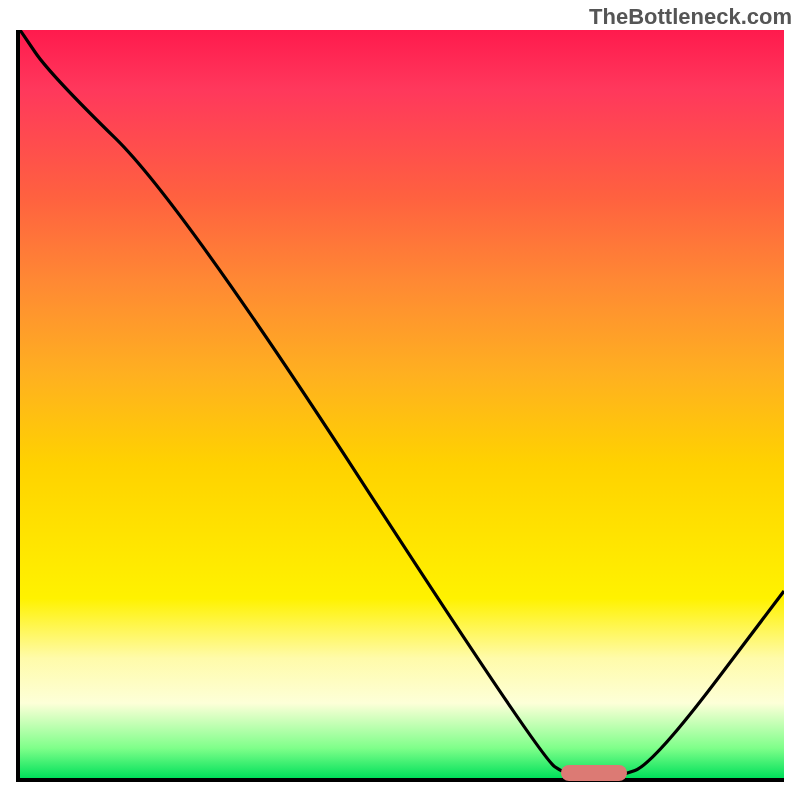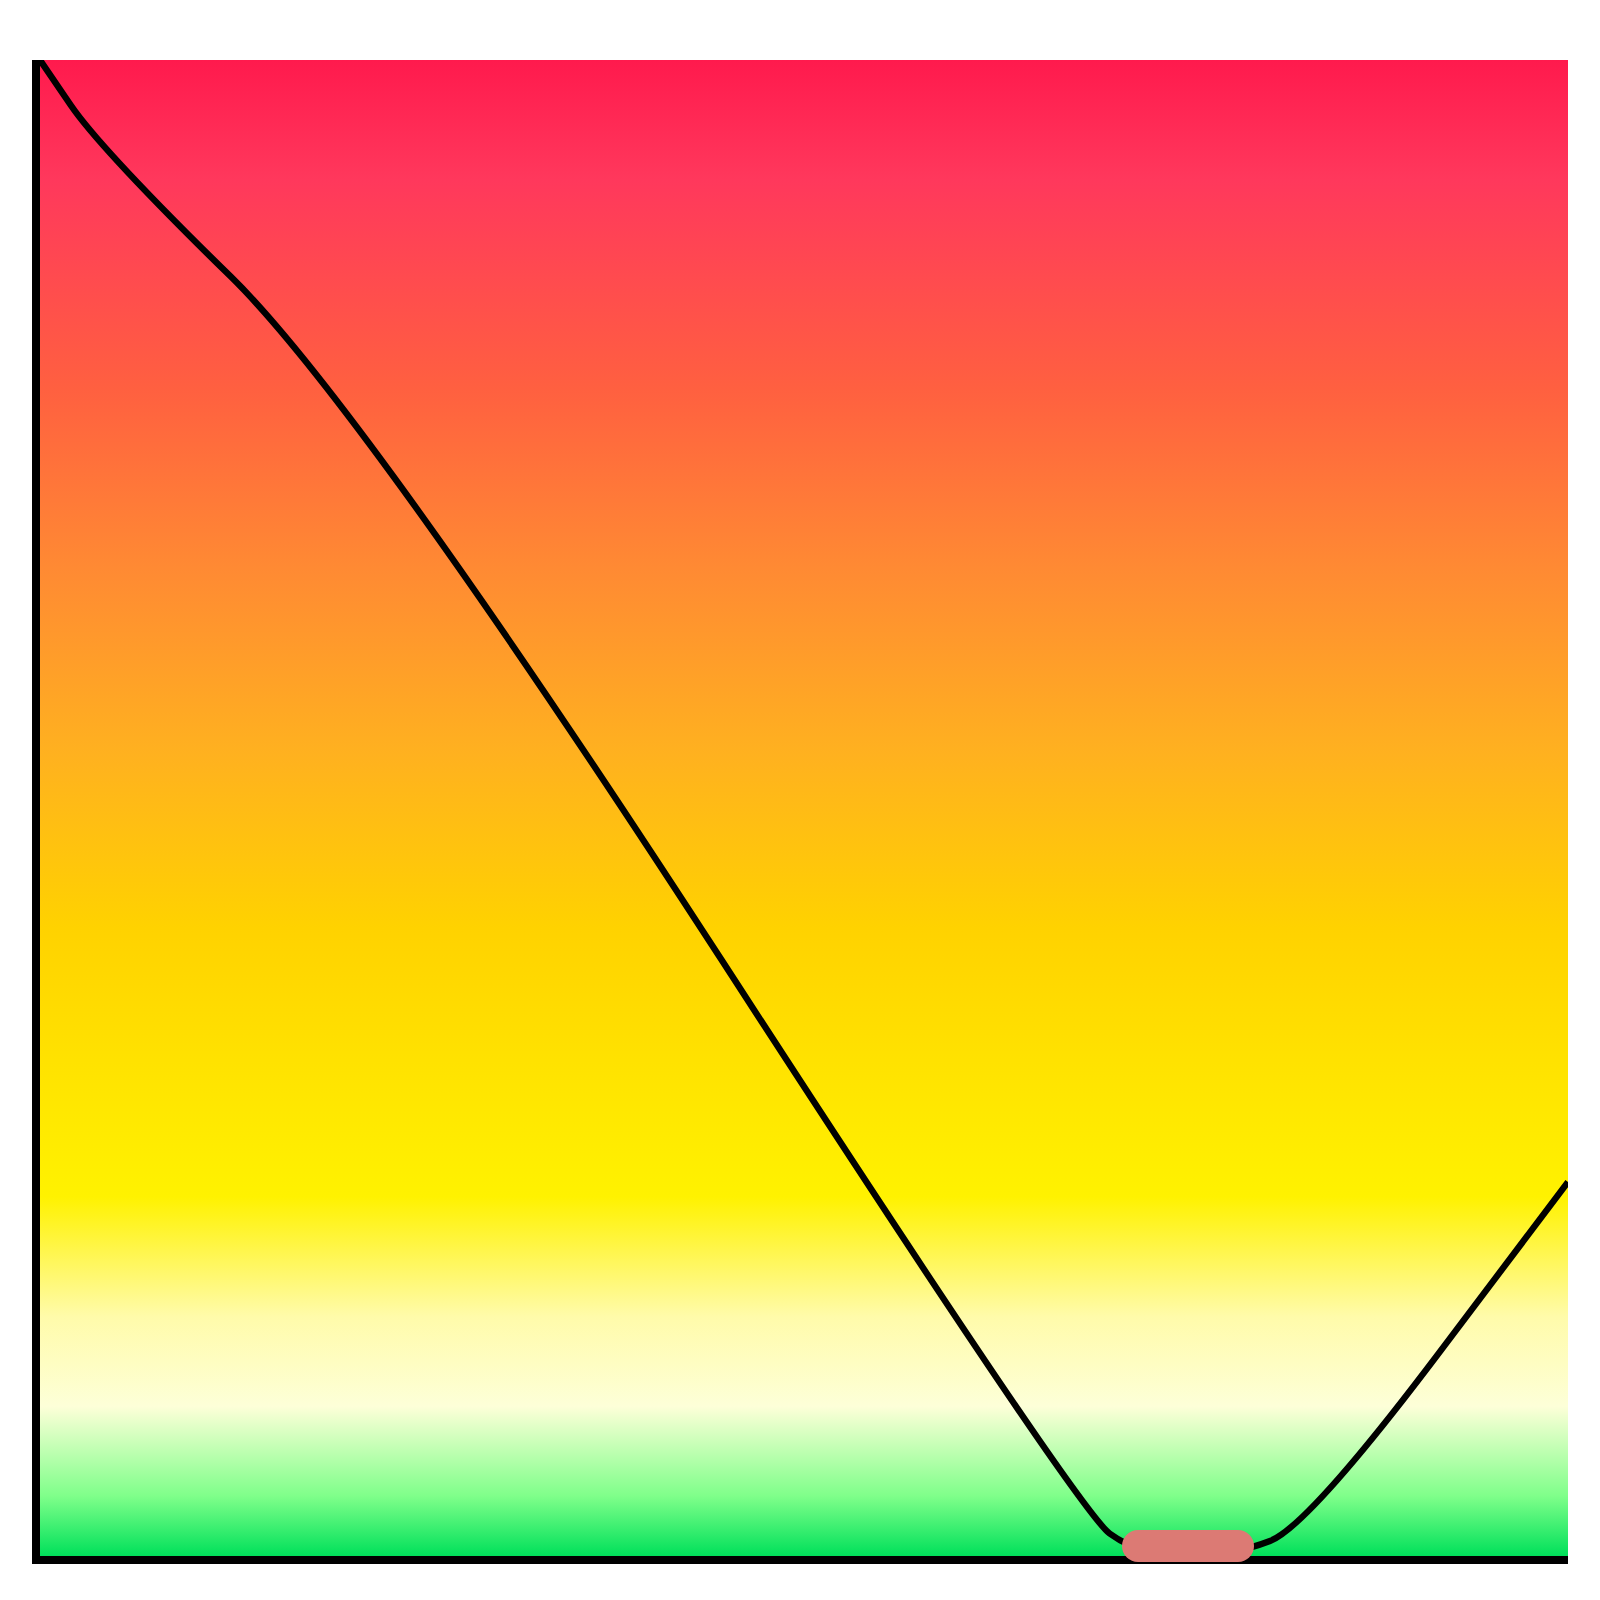--- a/index.html
+++ b/index.html
@@ -57,20 +57,21 @@
     height: 16px;
     border-radius: 8px;
     background: #dc7a74;
   }
 </style>
 </head>
 <body>
 
 <div class="chart-container">
 
+  <div class="watermark">TheBottleneck.com</div>
 
   <div class="plot-area">
     <div class="gradient-bg"></div>
 
     <svg class="data-line" viewBox="0 0 768 752" preserveAspectRatio="none">
       <path id="curve-path" fill="none" stroke="#000" stroke-width="3.2" d="M 0.0 0.0 Q 0.0 0.0 15.4 22.6 Q 30.7 45.1 96.0 109.0 Q 161.3 173.0 341.8 451.2 Q 522.2 729.4 537.6 740.7 Q 553.0 752.0 576.0 752.0 Q 599.0 752.0 618.2 744.5 Q 637.4 737.0 702.7 650.5 T 768.0 564.0"></path>
     </svg>
 
     <div id="marker" class="marker" style="left: 541.44px; width: 65.28px; top: 734.976px;"></div>
   </div>

